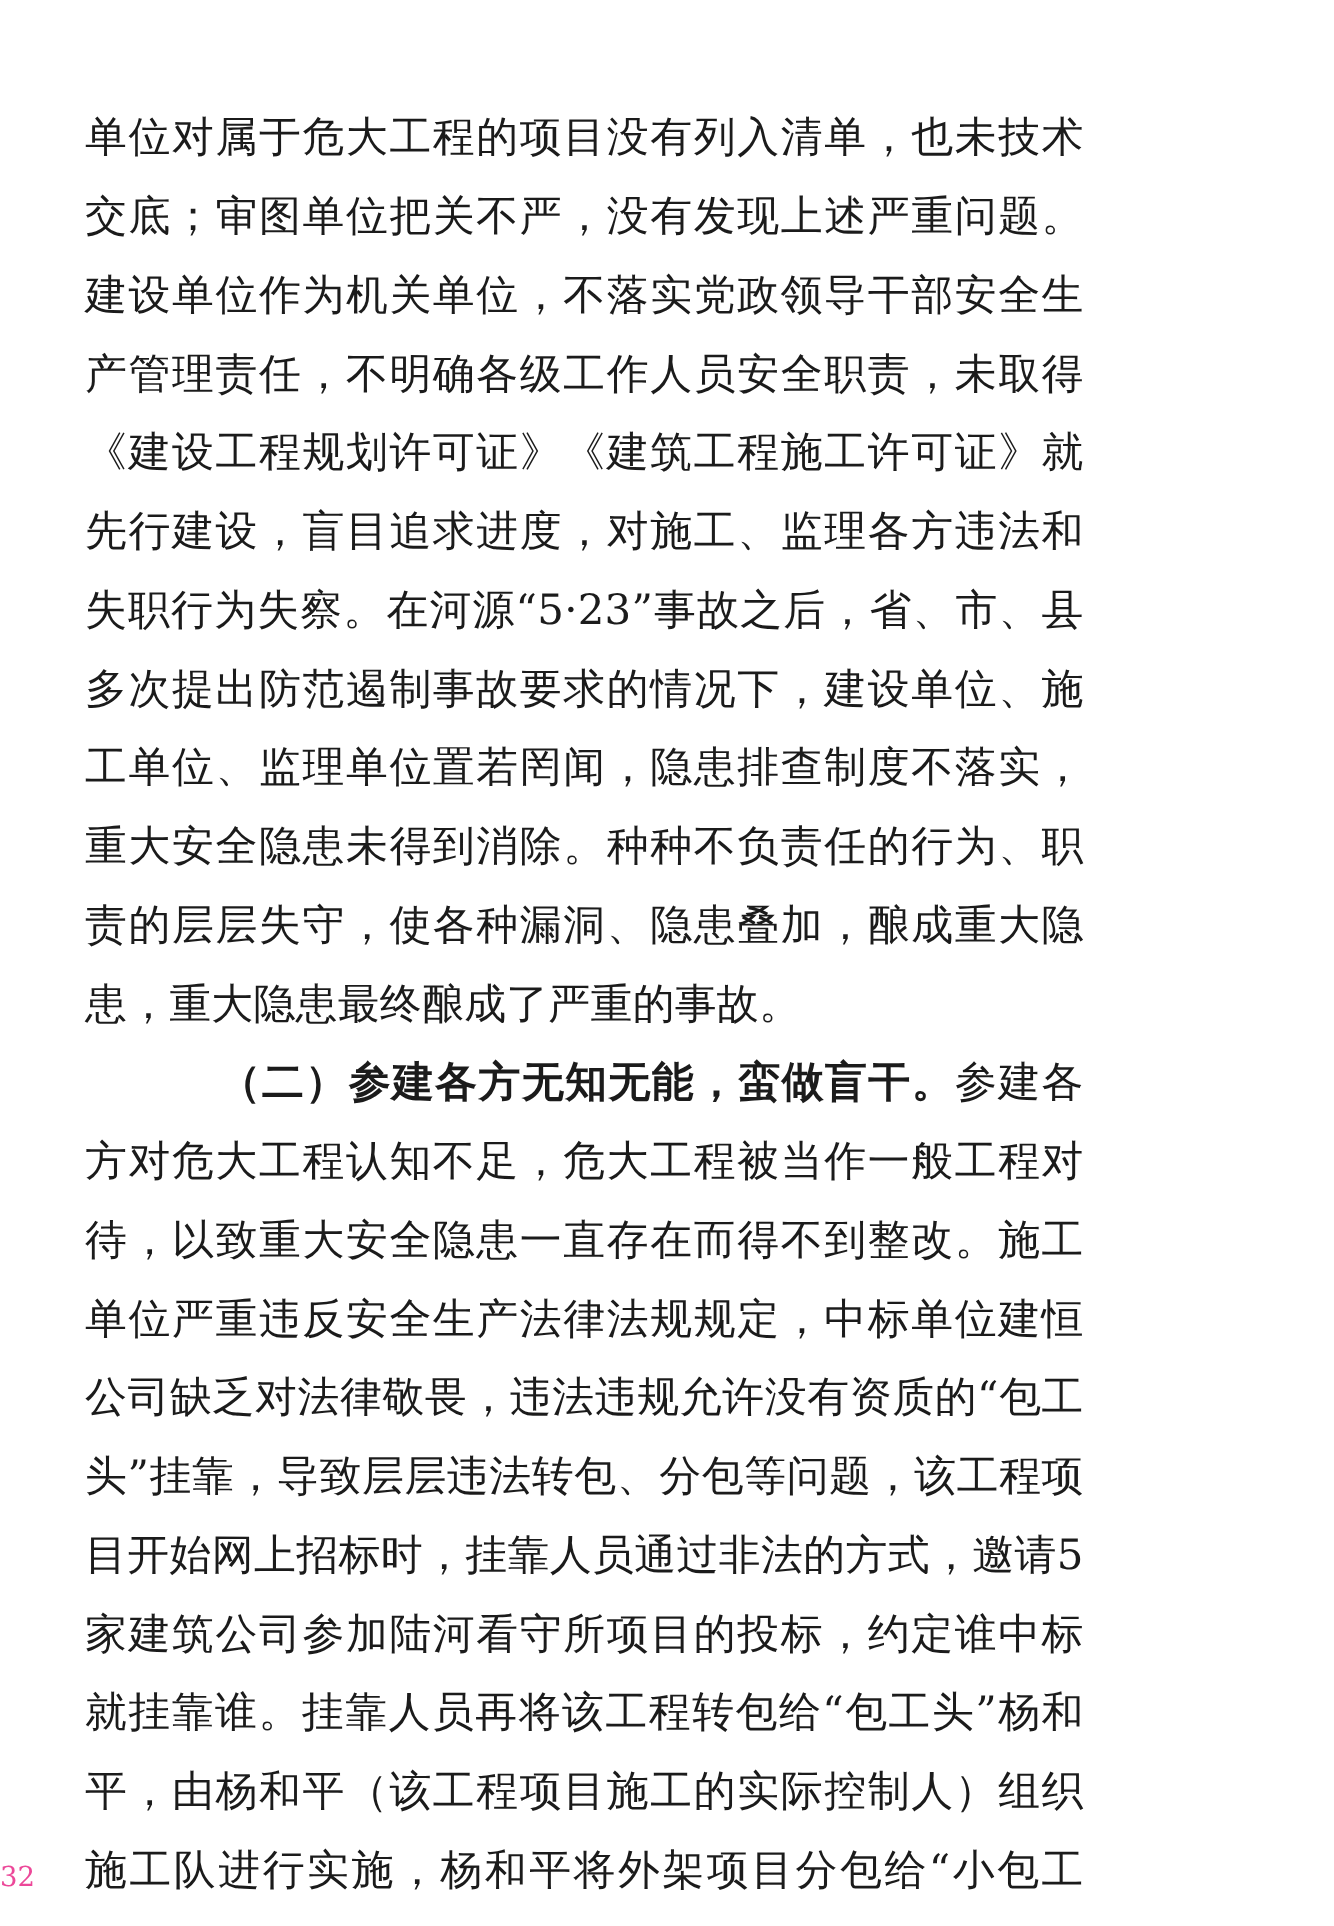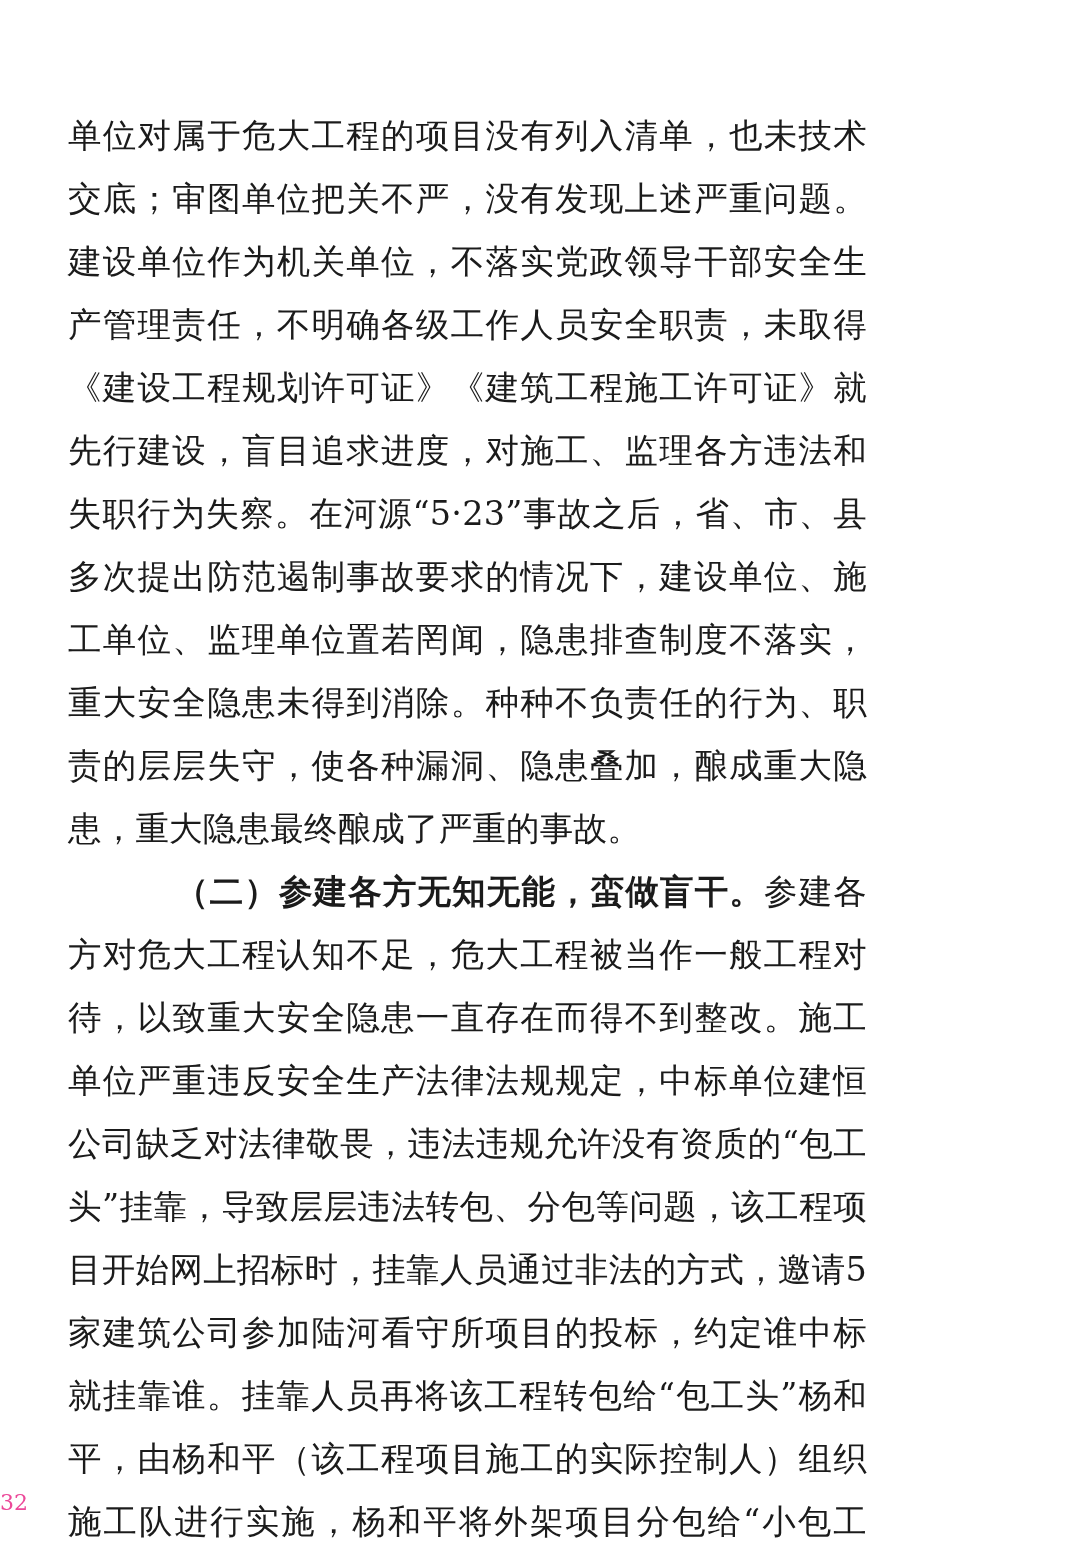--- a/index.html
+++ b/index.html
@@ -12,21 +12,21 @@
     height: 1541px;
     font-family: "DejaVu Serif", "Liberation Serif", serif;
     color: #1b1b1b;
     position: relative;
     overflow: hidden;
   }
   .page {
     width: 939px;
     height: 1541px;
     box-sizing: border-box;
-    padding: 104px 72px 0 68px;
+    padding: 78px 72px 0 68px;
     position: relative;
   }
   .body-text {
     font-size: 33.5px;
     line-height: 63px;
     text-align: justify;
     text-justify: inter-character;
     letter-spacing: 0.2px;
   }
   .para {

